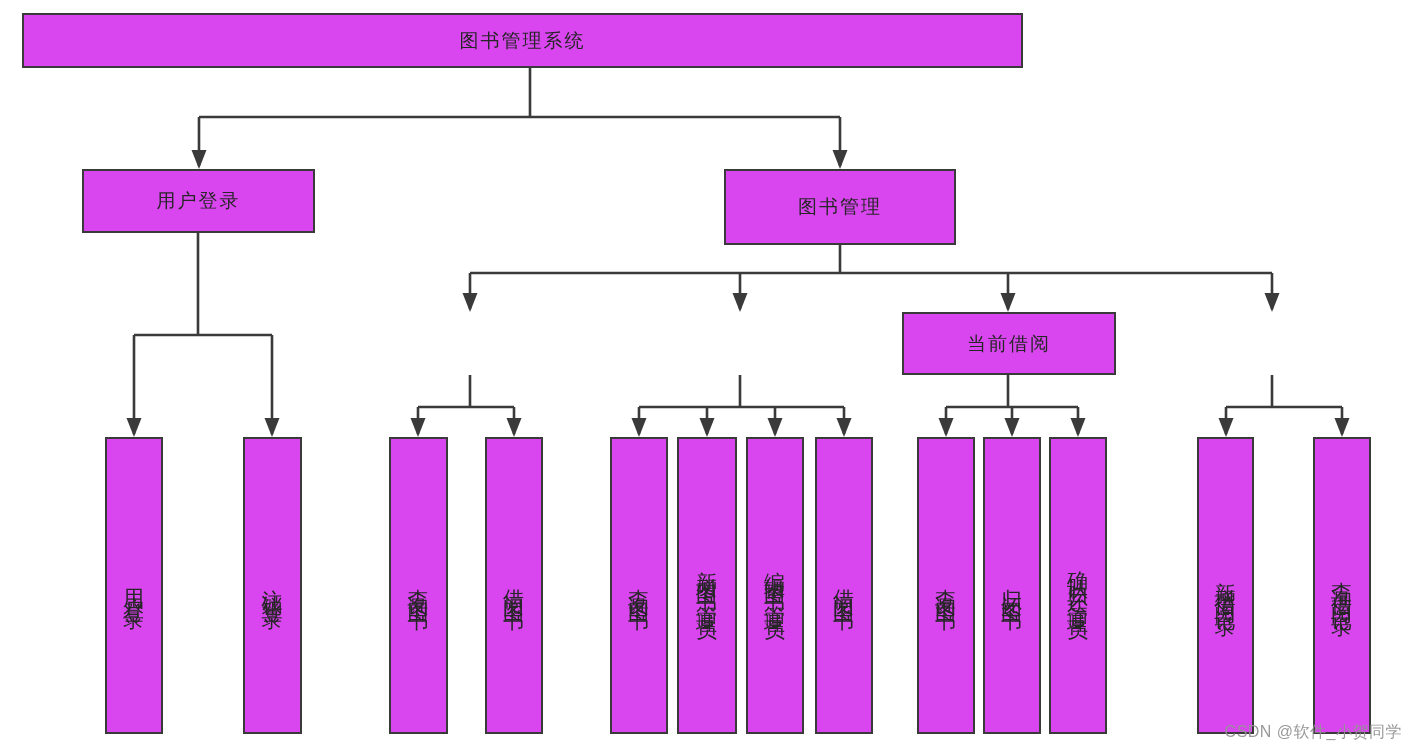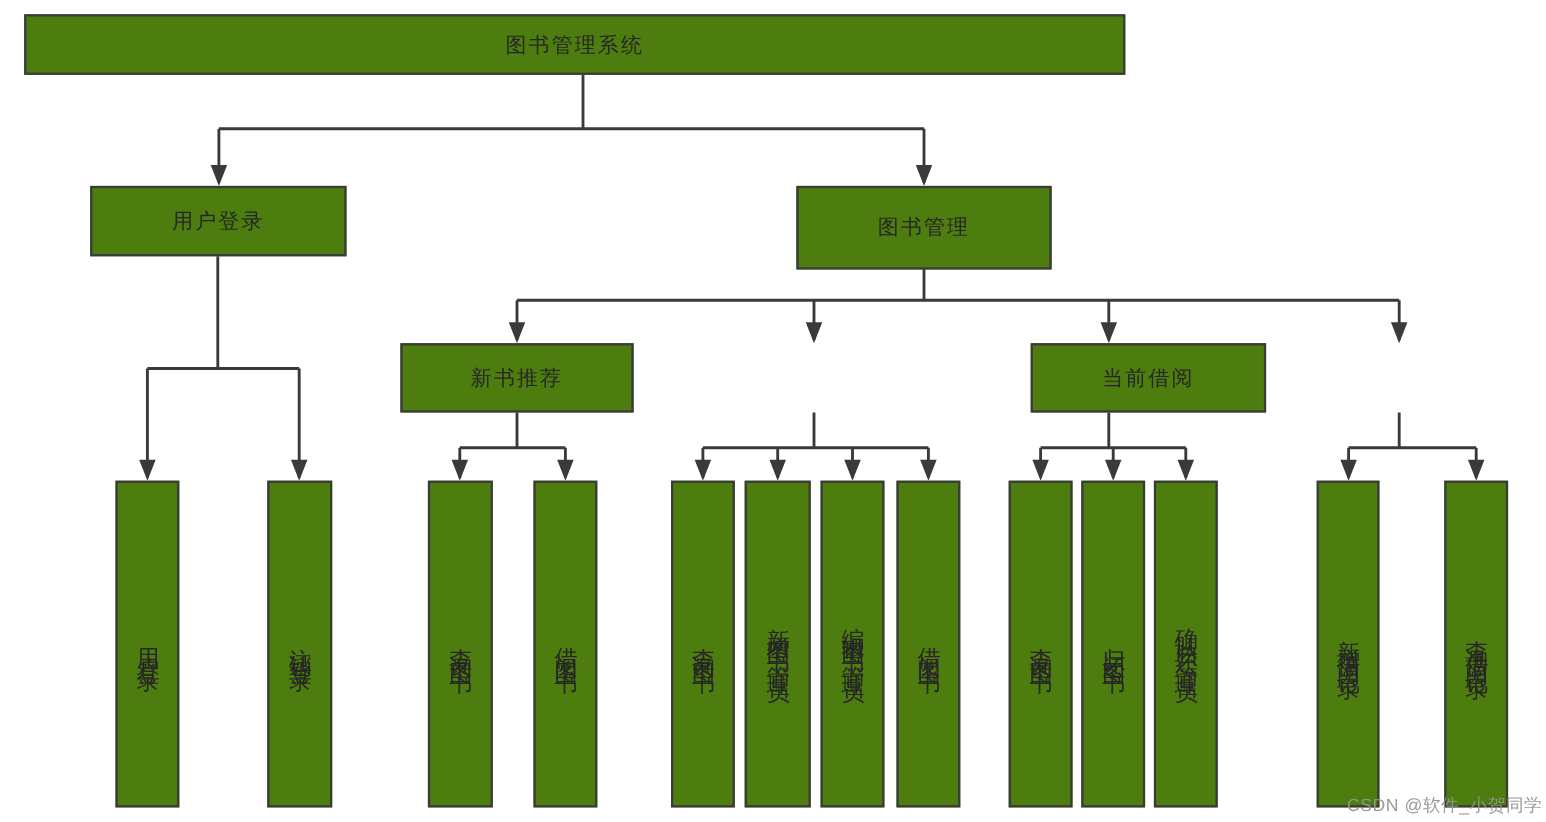--- a/index.html
+++ b/index.html
@@ -18,21 +18,21 @@
   #wires {
     position: absolute;
     left: 0;
     top: 0;
     width: 1405px;
     height: 747px;
   }
   .node {
     position: absolute;
     box-sizing: border-box;
-    background: #4d7c0f;
+    background: #d946ef;
     border: 2.6px solid #3a3a3a;
     display: flex;
     align-items: center;
     justify-content: center;
     color: #262626;
   }
   .h-node {
     font-size: 19px;
     letter-spacing: 2px;
   }
@@ -91,22 +91,21 @@
       <polygon points="1226,437 1218.5,418 1233.5,418"></polygon>
       <polygon points="1342,437 1334.5,418 1349.5,418"></polygon>
     </g>
   </svg>
 
   <div class="node h-node" style="left:22px; top:13px; width:1001px; height:55px">图书管理系统</div>
 
   <div class="node h-node" style="left:82px; top:169px; width:233px; height:64px">用户登录</div>
   <div class="node h-node" style="left:724px; top:169px; width:232px; height:76px">图书管理</div>
 
-  <div class="node h-node" style="left:364px; top:312px; width:212px; height:63px">新书推荐</div>
-  <div class="node h-node" style="left:937px; top:312px; width:214px; height:63px">当前借阅</div>
+  <div class="node h-node" style="left:902px; top:312px; width:214px; height:63px">当前借阅</div>
 
   <div class="node leaf" style="left:105px; top:437px; width:58px; height:297px">
     <span>用户登录</span>
   </div>
   <div class="node leaf" style="left:243px; top:437px; width:59px; height:297px">
     <span>注销登录</span>
   </div>
 
   <div class="node leaf" style="left:389px; top:437px; width:59px; height:297px">
     <span>查询图书</span>

